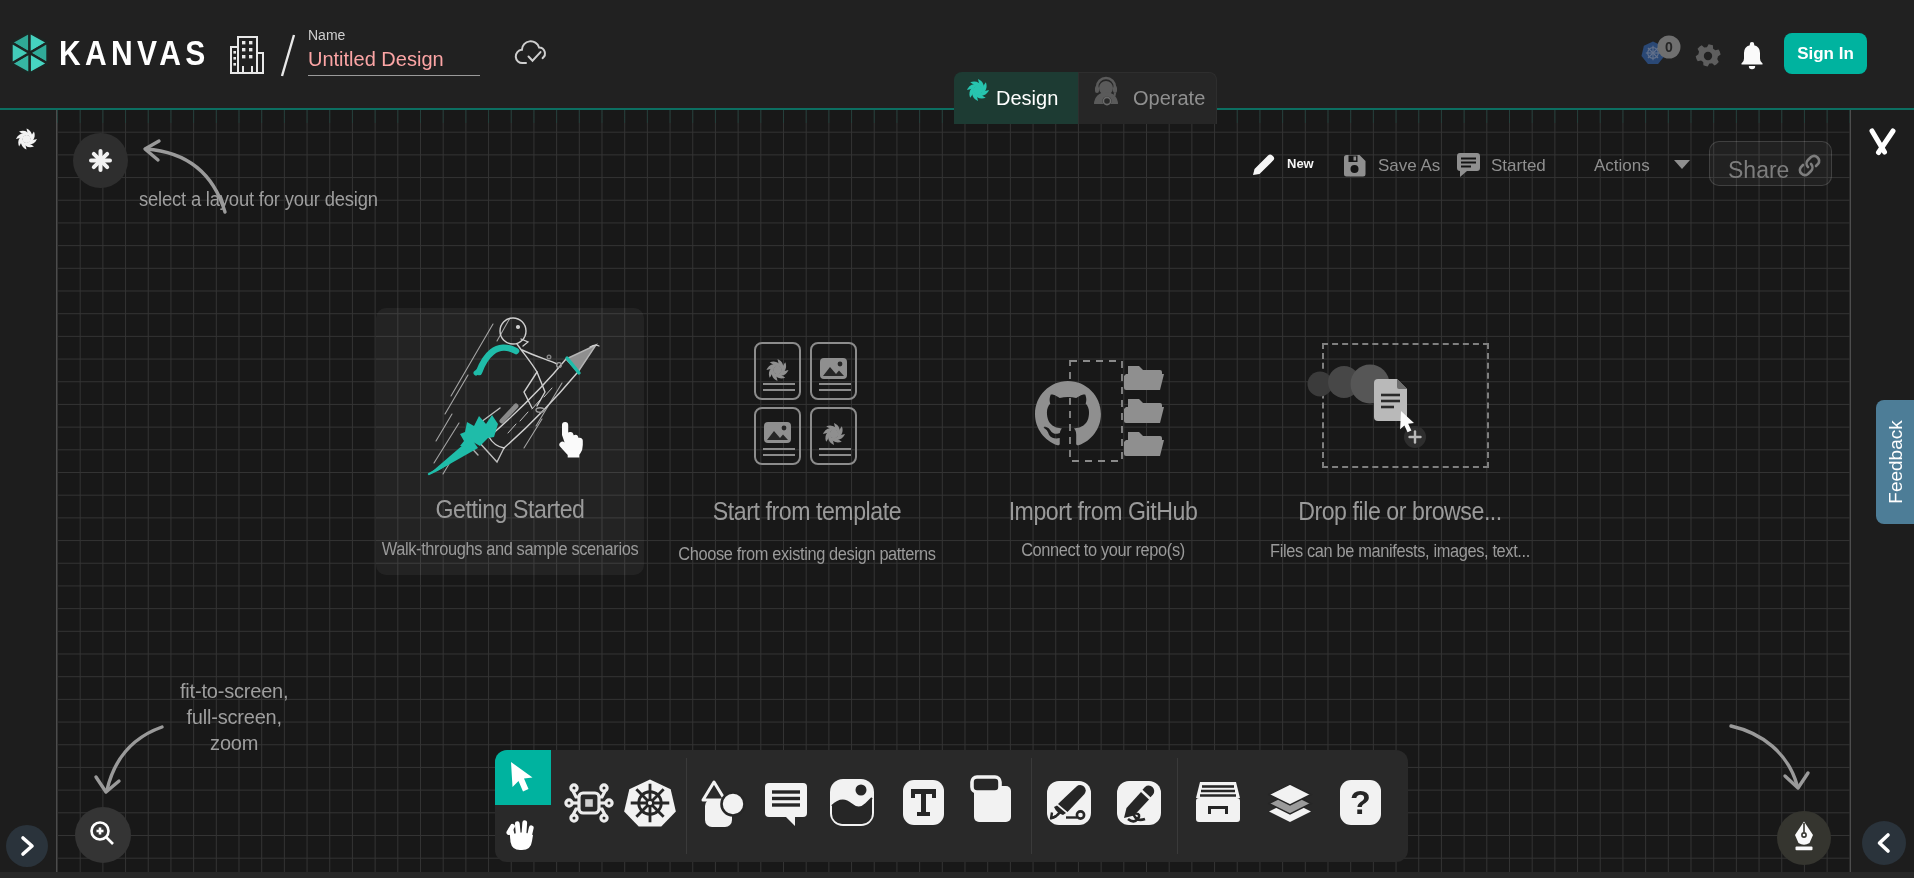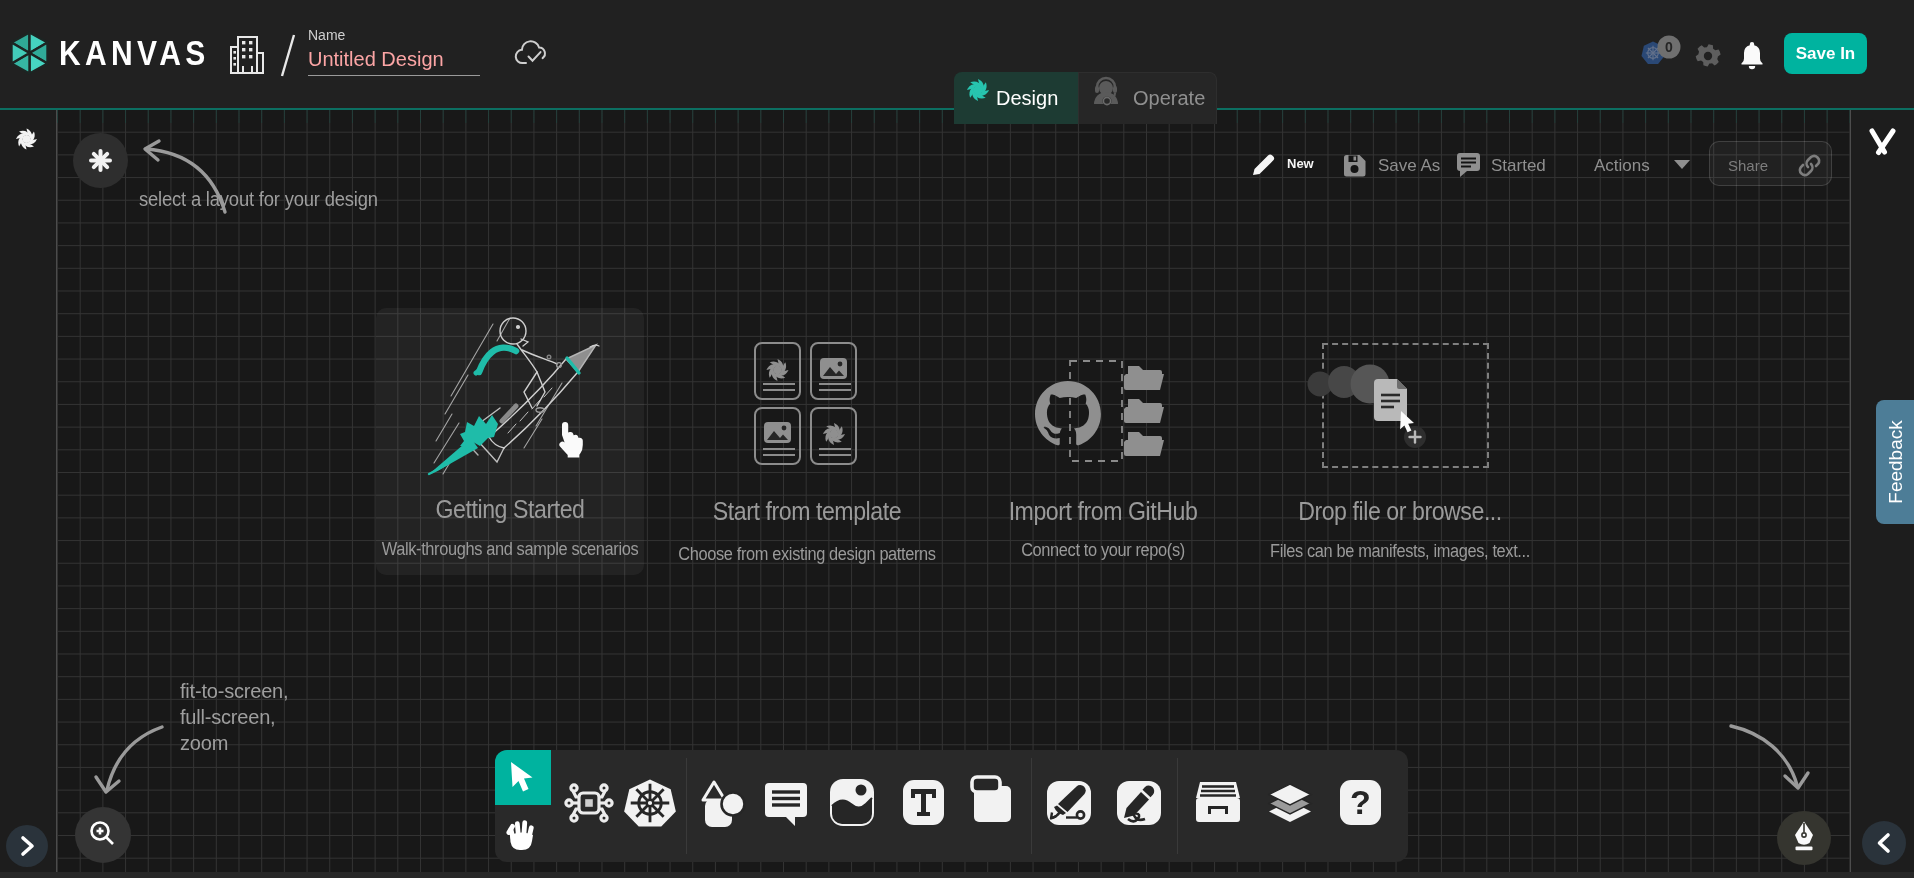--- a/index.html
+++ b/index.html
@@ -80,24 +80,24 @@
   <div id="namelabel">Name</div>
   <div id="namevalue">Untitled Design</div>
   <div id="nameline"></div>
 
   <div id="tab-design" class="tab">
       <span>Design</span>
     </div>
   <div id="tab-operate" class="tab">
       <span>Operate</span>
     </div>
-  <div id="signin">Save In</div>
+  <div id="signin">Sign In</div>
 
   <div class="hint" style="position:absolute;left:139px;top:186px;transform:scaleX(0.92);transform-origin:left top;">select a layout for your design</div>
-  <div class="hint" style="position:absolute;left:180px;top:678px;">fit-to-screen,<br>full-screen,<br>zoom</div>
+  <div class="hint" style="position:absolute;left:180px;top:678px;text-align:center;">fit-to-screen,<br>full-screen,<br>zoom</div>
 
   <div id="gscard"></div>
   <div class="cardtitle" style="left:510px;top:494px;">Getting Started</div>
   <div class="cardsub" style="left:510px;top:539px;">Walk-throughs and sample scenarios</div>
 
   <div class="cardtitle" style="left:807px;top:496px;">Start from template</div>
   <div class="cardsub" style="left:807px;top:544px;">Choose from existing design patterns</div>
 
   <div class="cardtitle" style="left:1103px;top:496px;">Import from GitHub</div>
   <div class="cardsub" style="left:1103px;top:540px;">Connect to your repo(s)</div>
@@ -139,21 +139,21 @@
     <div class="sep" style="left:191px;"></div>
     <div class="sep" style="left:536px;"></div>
     <div class="sep" style="left:682px;"></div>
   </div>
 
   <div style="position:absolute;left:1287px;top:156px;color:#f5f5f5;font-size:13px;font-weight:bold;">New</div>
   <div style="position:absolute;left:1378px;top:156px;color:#8f8f8f;font-size:17px;">Save As</div>
   <div style="position:absolute;left:1491px;top:156px;color:#8f8f8f;font-size:17px;">Started</div>
   <div style="position:absolute;left:1594px;top:156px;color:#8f8f8f;font-size:17px;">Actions</div>
   <div style="position:absolute;left:1709px;top:141px;width:123px;height:45px;border:1px solid rgba(255,255,255,0.14);background:rgba(255,255,255,0.045);border-radius:10px;"></div>
-  <div style="position:absolute;left:1728px;top:157px;color:#7d7d7d;font-size:15px;">Share</div>
+  <div style="position:absolute;left:1728px;top:157px;color:#7d7d7d;font-size:23px;">Share</div>
 
   <div id="feedback">
       <span>Feedback</span>
     </div>
 
   <svg class="abs" style="left:0;top:0;" width="1914" height="878" viewBox="0 0 1914 878" fill="none">
 
     <g id="hexlogo" stroke="#1d2523" stroke-width="2.4" stroke-linejoin="round">
       <polygon points="29.5,53 29.5,32.5 11.5,42.5" fill="#2fa896"></polygon>
       <polygon points="29.5,53 29.5,32.5 47.5,42.5" fill="#45d2bf"></polygon>

